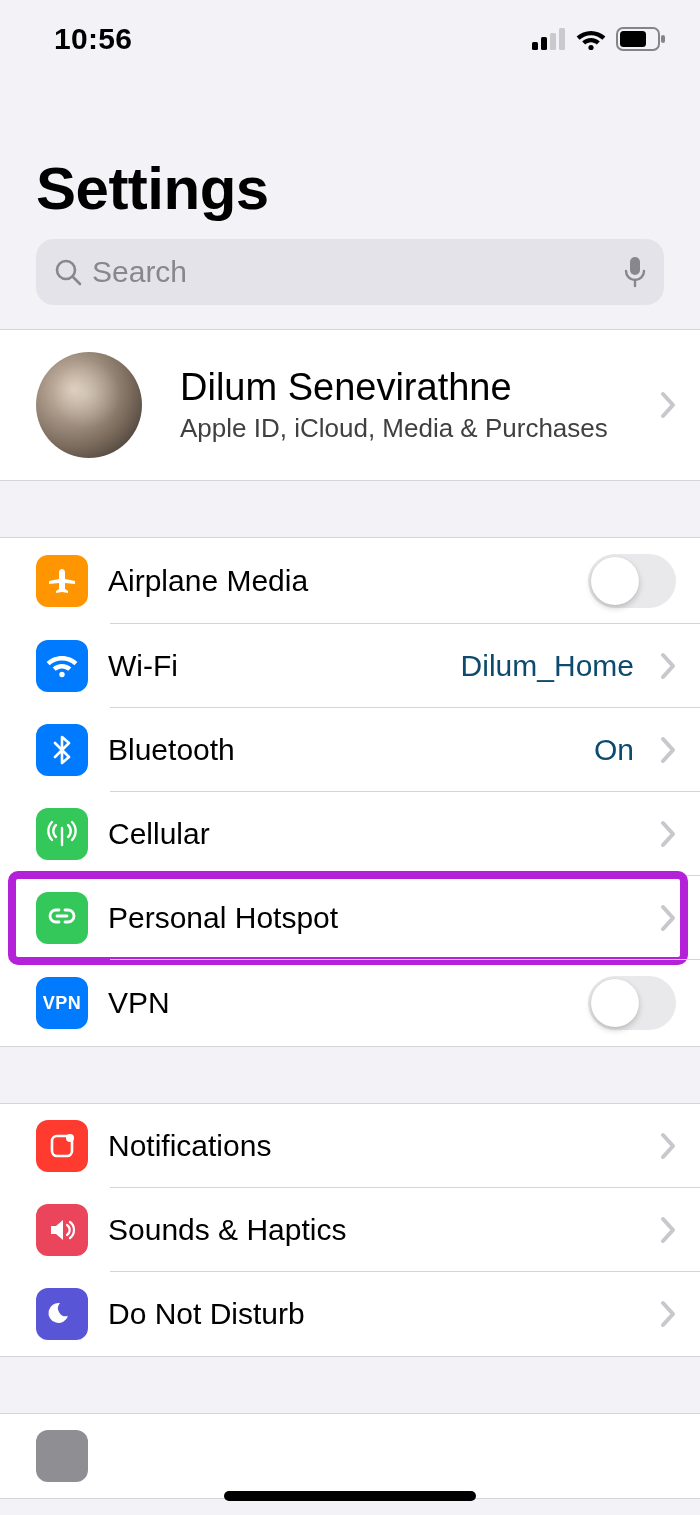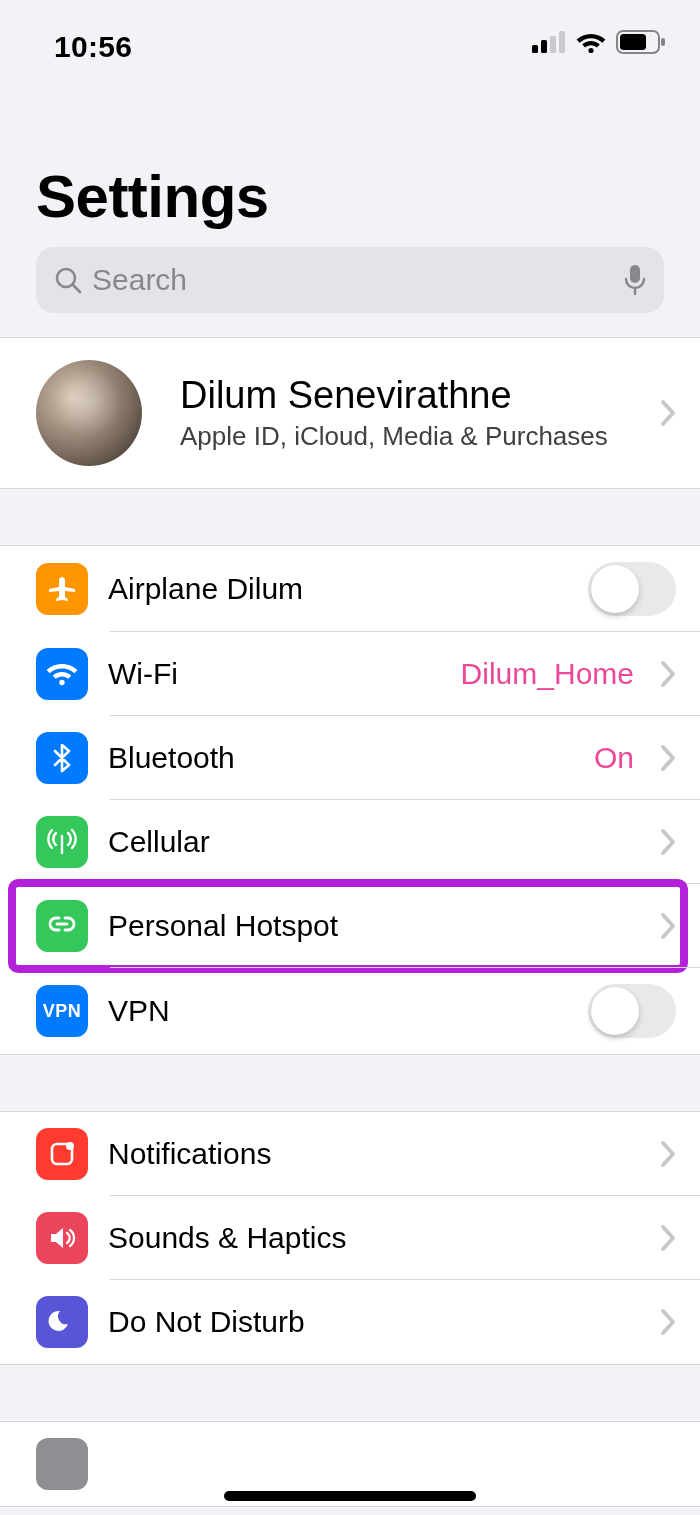--- a/index.html
+++ b/index.html
@@ -6,21 +6,21 @@
 body {
   width: 700px;
   height: 1515px;
   background: #f2f2f7;
   font-family: -apple-system, "SF Pro Text", "Helvetica Neue", Arial, sans-serif;
   color: #000;
   overflow: hidden;
   position: relative;
 }
 
-.status-bar { display: flex; justify-content: space-between; align-items: flex-start; padding: 30px 34px 8px 54px; }
+.status-bar { display: flex; justify-content: space-between; align-items: center; padding: 22px 34px 8px 54px; }
 .status-time { font-size: 30px; font-weight: 700; letter-spacing: 0.3px; }
 .status-icons { display: flex; align-items: center; gap: 9px; }
 
 .header { padding: 90px 28px 16px 36px; }
 .page-title { font-size: 60px; font-weight: 800; letter-spacing: -0.5px; }
 
 .search-wrap { padding: 0 36px 24px 36px; }
 .search-field {
   display: flex; align-items: center; gap: 10px;
   background: #e4e3ea; border-radius: 18px;
@@ -34,21 +34,21 @@
 
 .section { background: #ffffff; border-top: 1px solid #d5d5d9; border-bottom: 1px solid #d5d5d9; margin-top: 56px; }
 .section.first { margin-top: 0; }
 .row {
   display: flex; align-items: center; gap: 20px;
   padding: 16px 24px 16px 36px; min-height: 80px; position: relative;
 }
 .row .sep { position: absolute; left: 110px; right: 0; bottom: 0; height: 1px; background: #d5d5d9; }
 .row:last-child .sep { display: none; }
 .row .label { font-size: 30px; font-weight: 400; flex: 1; color: #000; }
-.row .detail { font-size: 30px; color: #ec4899; margin-right: 6px; }
+.row .detail { font-size: 30px; color: #0c4a6e; margin-right: 6px; }
 .app-icon {
   width: 52px; height: 52px; border-radius: 12px; flex-shrink: 0;
   display: flex; align-items: center; justify-content: center;
 }
 
 .profile-row { padding: 22px 24px 22px 36px; display:flex; align-items:center; gap:38px; }
 .avatar { width: 106px; height: 106px; border-radius: 50%; background: radial-gradient(circle at 35% 35%, #d9c7b4 0%, #7a6a5c 60%, #2a2521 100%); flex-shrink:0; overflow:hidden; position:relative; }
 .avatar::after{content:"";position:absolute;inset:0;background:radial-gradient(circle at 48% 40%, rgba(255,255,255,.25), transparent 40%);}
 .profile-text .name { font-size: 38px; font-weight: 400; margin-bottom: 4px; }
 .profile-text .sub  { font-size: 26px; color: #404040; }
@@ -123,21 +123,21 @@
   </div>
 </div>
 
 <div class="section">
   <div class="row">
     <div class="app-icon" style="background:#ff9501">
       <svg width="34" height="34" viewBox="0 0 34 34" fill="#fff">
           <path d="M30 17l-10-2V8c0-1.6-1.3-3-3-3s-3 1.4-3 3v7L4 17v3l10-1v6l-3 2v2l6-1 6 1v-2l-3-2v-6l10 1v-3z"></path>
         </svg>
     </div>
-    <div class="label">Airplane Dilum</div>
+    <div class="label">Airplane Media</div>
     <div class="toggle">
         <div class="knob"></div>
       </div>
     <div class="sep"></div>
   </div>
   <div class="row">
     <div class="app-icon" style="background:#007aff">
       <svg width="34" height="34" viewBox="0 0 34 34" fill="#fff">
           <path d="M17 7C11 7 5.6 9.3 1.6 13l3 3.2C7.8 13.3 12.2 11.4 17 11.4s9.2 1.9 12.4 4.8l3-3.2C28.4 9.3 23 7 17 7z"></path>
           <path d="M17 15c-3.6 0-6.9 1.4-9.3 3.6l3 3.2c1.7-1.5 3.9-2.4 6.3-2.4s4.6.9 6.3 2.4l3-3.2C23.9 16.4 20.6 15 17 15z"></path>

